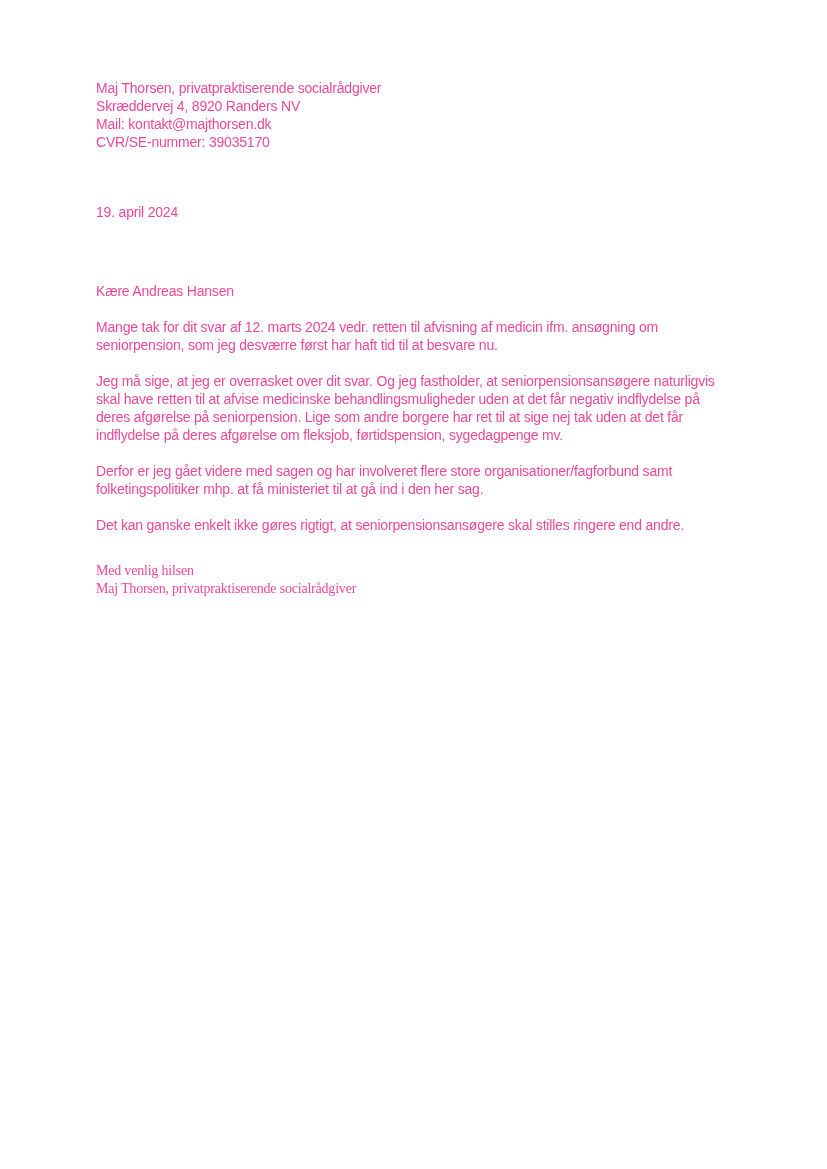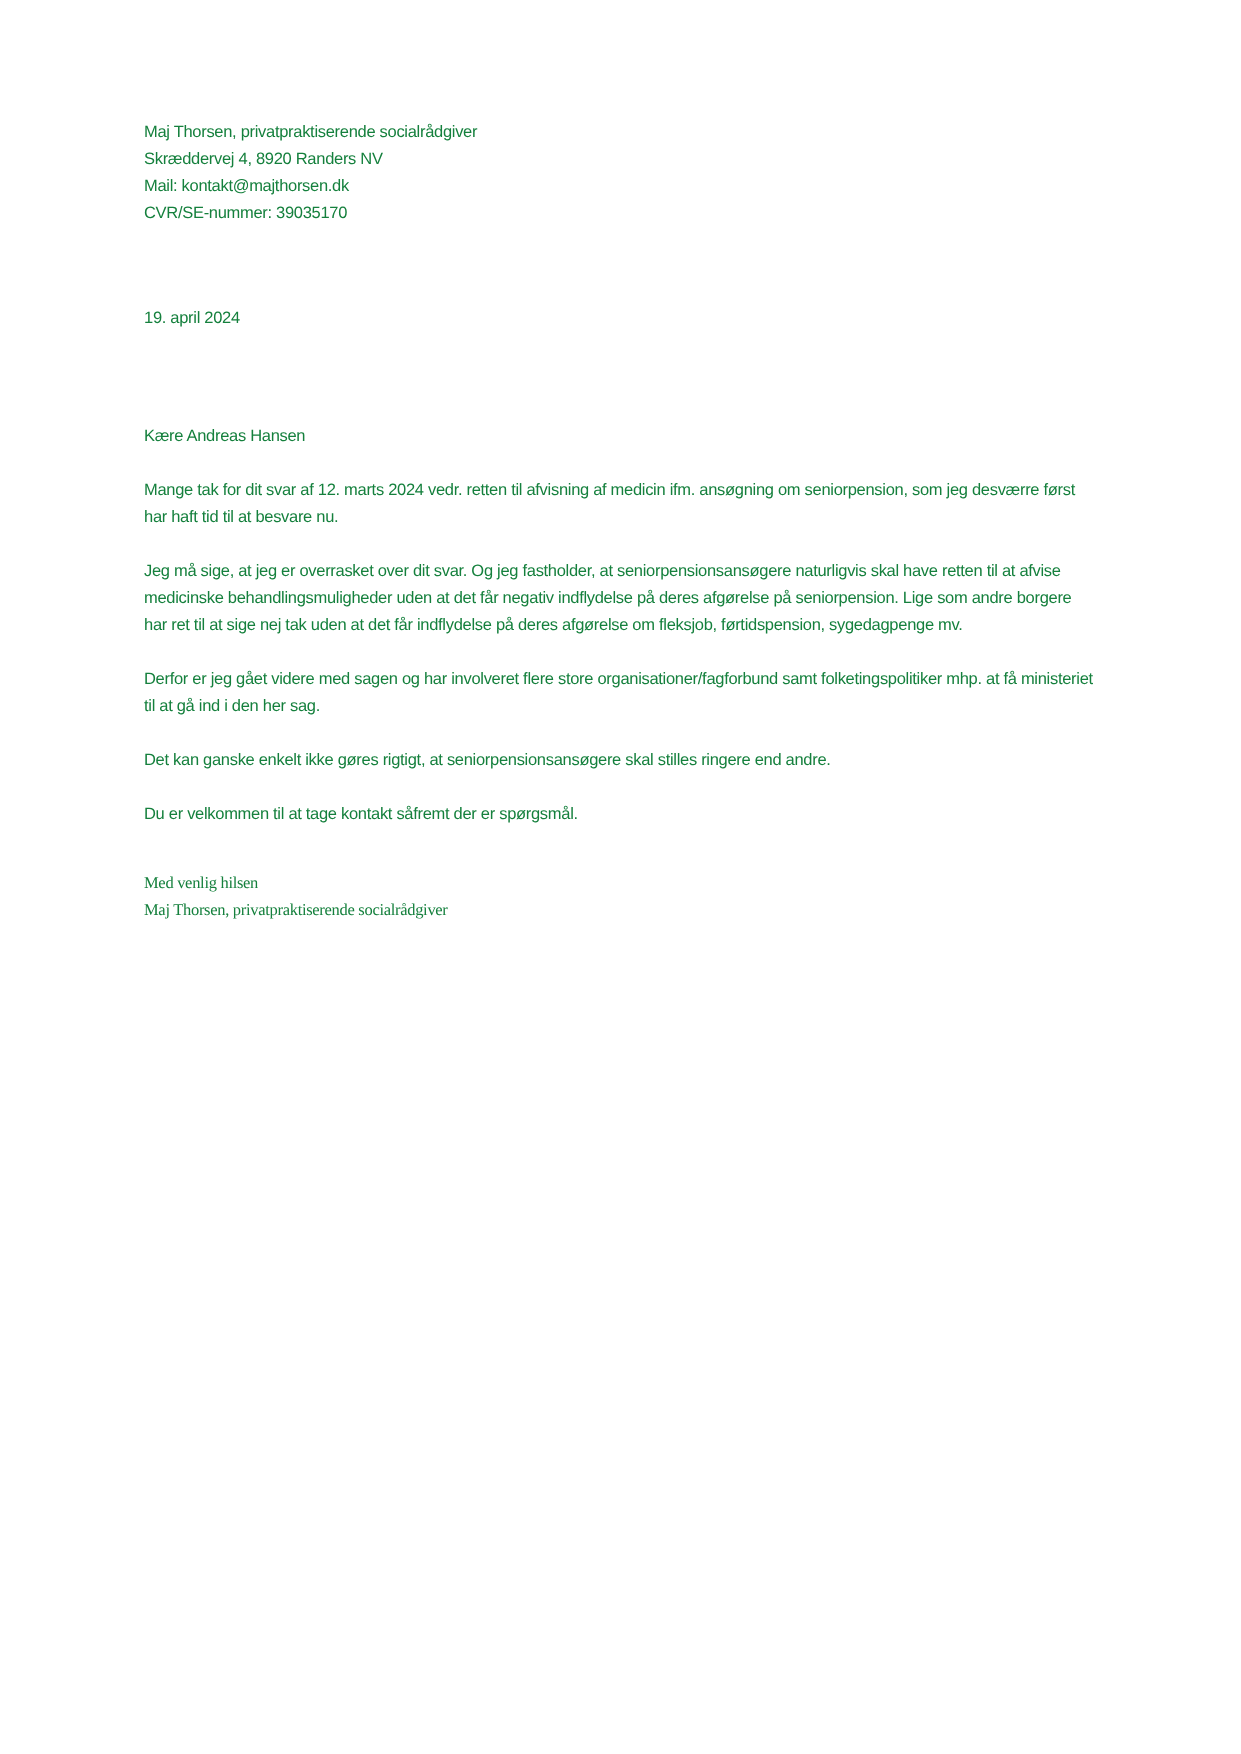--- a/index.html
+++ b/index.html
@@ -7,23 +7,23 @@
     margin: 0;
     padding: 0;
     background: #ffffff;
   }
   .page {
     position: relative;
     width: 827px;
     height: 1169px;
     margin: 0;
     background: #ffffff;
-    color: #15803d;
+    color: #ec4899;
     font-family: "Liberation Sans", sans-serif;
-    font-size: 11px;
+    font-size: 14px;
     line-height: 18px;
     letter-spacing: -0.2px;
     box-sizing: border-box;
     padding: 79px 96px 0 96px;
     overflow: hidden;
   }
   .sender-block p,
   .closing-block p {
     margin: 0;
   }
@@ -56,21 +56,20 @@
 
   <div class="date-line">19. april 2024</div>
 
   <div class="salutation">Kære Andreas Hansen</div>
 
   <div class="body-block">
     <p class="para">Mange tak for dit svar af 12. marts 2024 vedr. retten til afvisning af medicin ifm. ansøgning om seniorpension, som jeg desværre først har haft tid til at besvare nu.</p>
     <p class="para">Jeg må sige, at jeg er overrasket over dit svar. Og jeg fastholder, at seniorpensionsansøgere naturligvis skal have retten til at afvise medicinske behandlingsmuligheder uden at det får negativ indflydelse på deres afgørelse på seniorpension. Lige som andre borgere har ret til at sige nej tak uden at det får indflydelse på deres afgørelse om fleksjob, førtidspension, sygedagpenge mv.</p>
     <p class="para">Derfor er jeg gået videre med sagen og har involveret flere store organisationer/fagforbund samt folketingspolitiker mhp. at få ministeriet til at gå ind i den her sag.</p>
     <p class="para">Det kan ganske enkelt ikke gøres rigtigt, at seniorpensionsansøgere skal stilles ringere end andre.</p>
-    <p class="para">Du er velkommen til at tage kontakt såfremt der er spørgsmål.</p>
   </div>
 
   <div class="closing-block">
     <p>Med venlig hilsen</p>
     <p>Maj Thorsen, privatpraktiserende socialrådgiver</p>
   </div>
 
 </div>
 
 </body></html>

